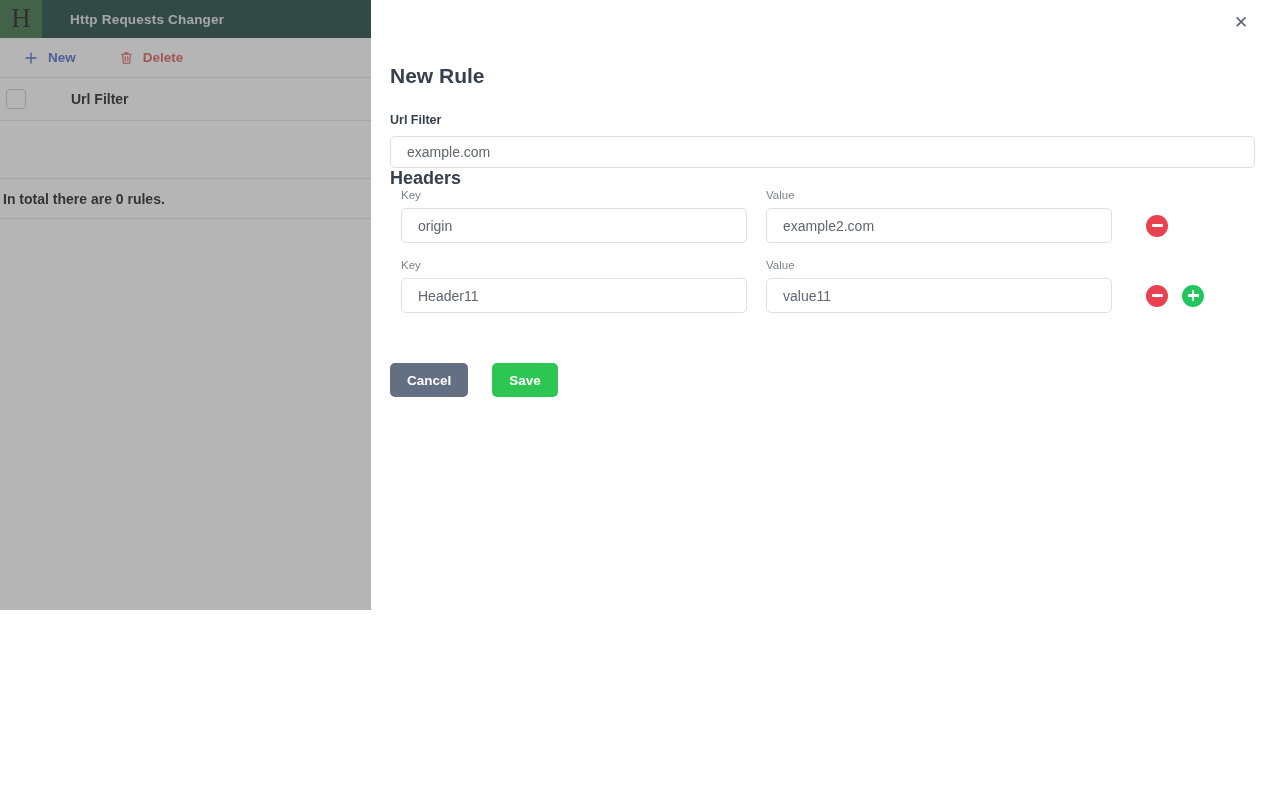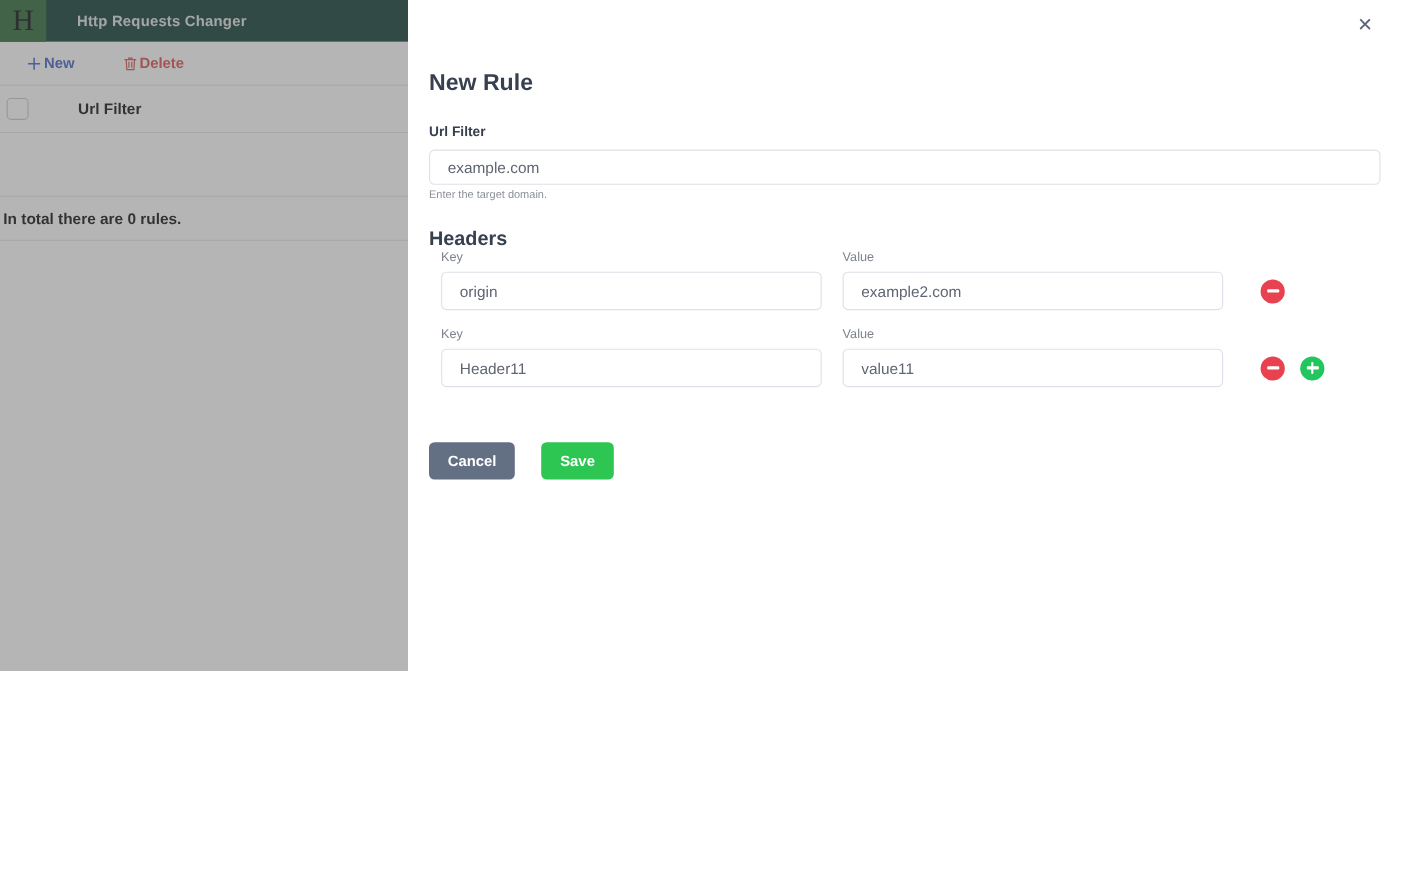--- a/index.html
+++ b/index.html
@@ -48,21 +48,21 @@
   }
 
   .toolbar {
     height: 40px;
     display: flex; align-items: center;
     padding: 0 0 0 16px;
     border-bottom: 1px solid #e6e6e6;
     background: #fff;
   }
   .tb-btn {
-    display: inline-flex; align-items: center; gap: 2px;
+    display: inline-flex; align-items: center; gap: 10px;
     font-size: 13.5px; font-weight: bold;
     background: none; border: 0; cursor: pointer;
     padding: 4px 8px;
     font-family: "Liberation Sans", sans-serif;
   }
   .tb-new { color: #4164c9; }
   .tb-del { color: #d9534f; margin-left: 28px; }
   .ico { display:inline-flex; align-items:center; justify-content:center; }
 
   .tbl-head {
@@ -240,21 +240,20 @@
   <div class="modal">
 
     <button class="close-x">✕</button>
 
     <div class="m-body">
 
       <h2 class="m-title">New Rule</h2>
 
       <div class="f-label">Url Filter</div>
       <input class="input url-input" type="text" value="example.com" style="">
-      <div class="help">Enter the target domain.</div>
 
       <div class="sec-label">Headers</div>
 
       <div class="hdr-rows">
 
         <div class="hdr-row">
           <div class="row-fields">
             <div class="col-key">
                 <div class="sub-label">Key</div>
               </div>

